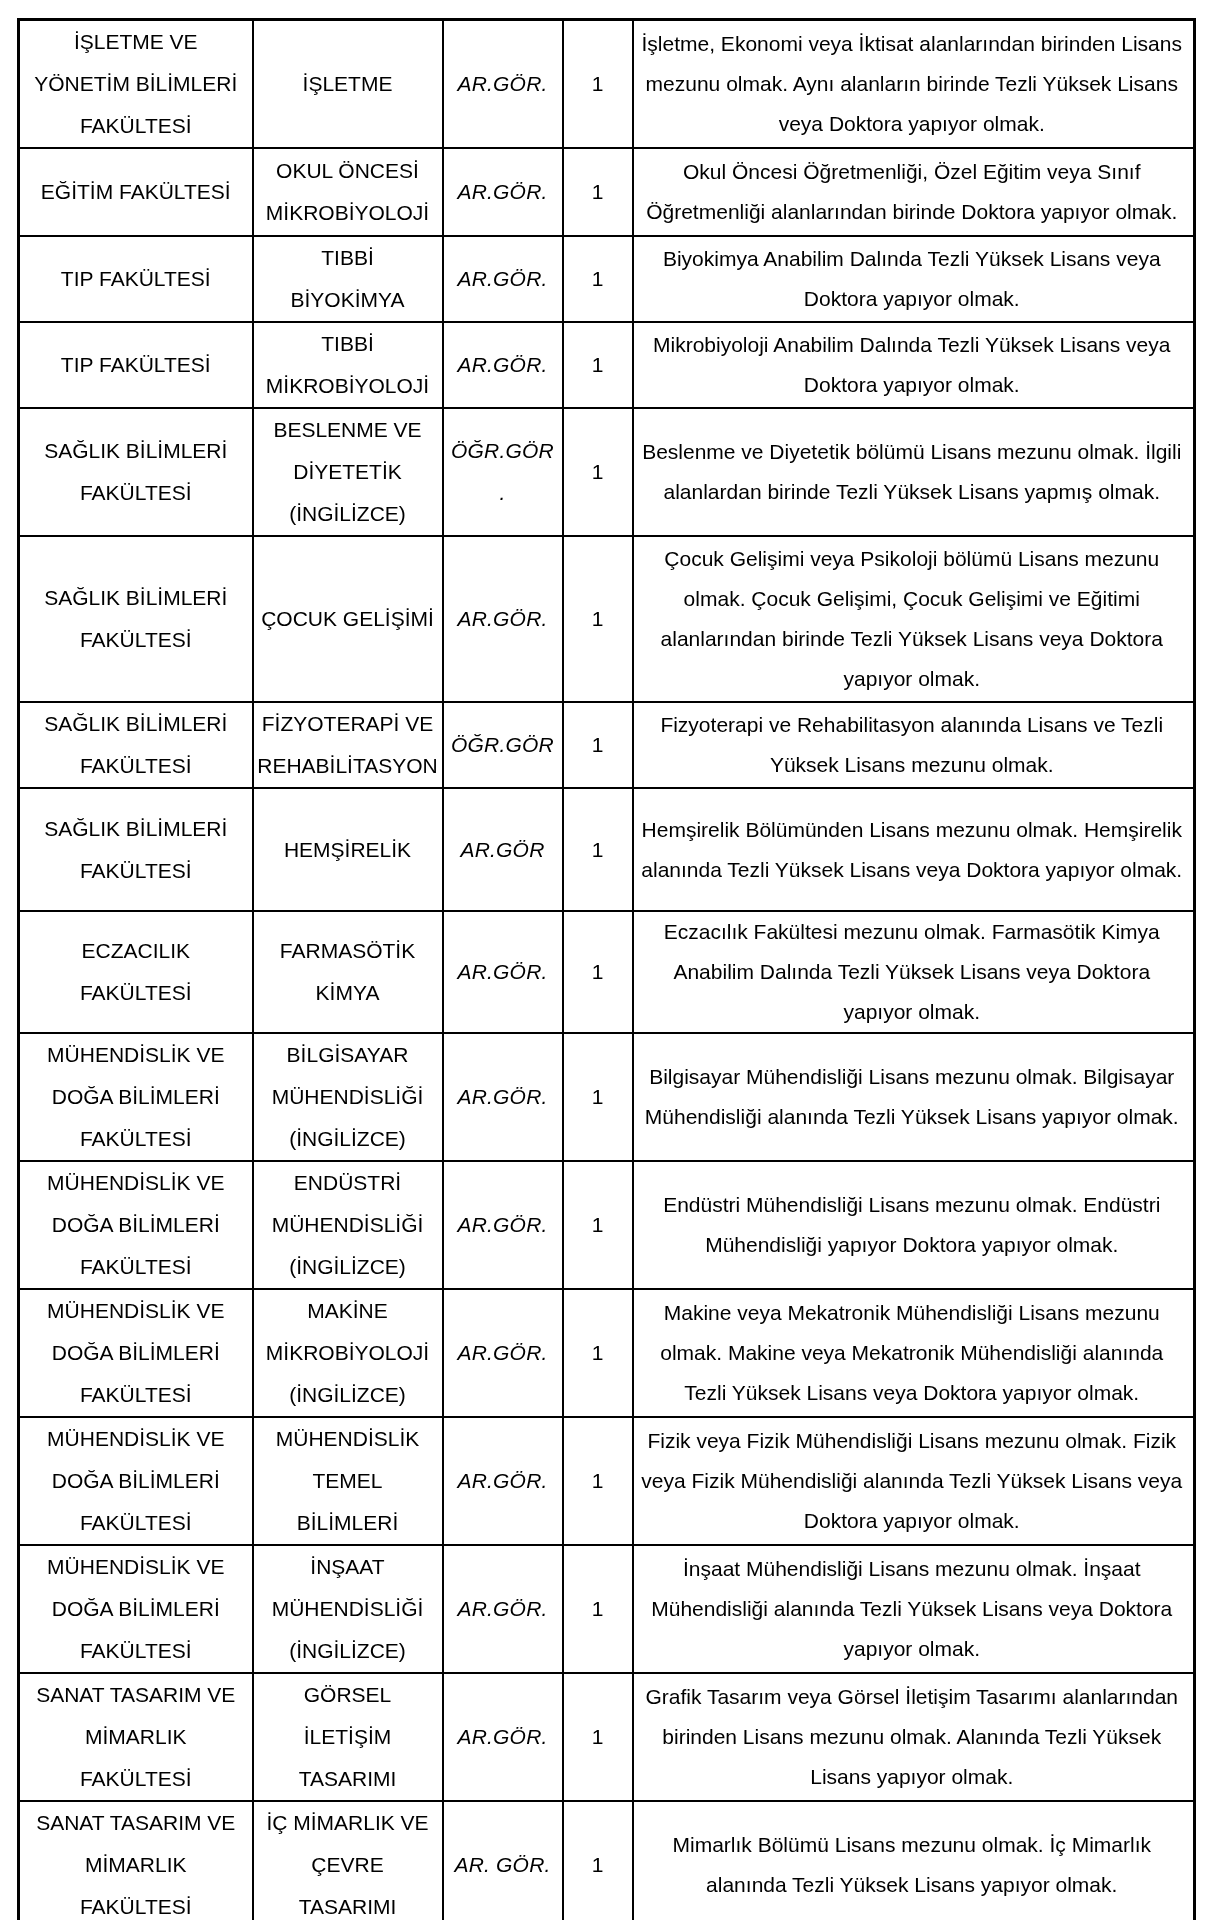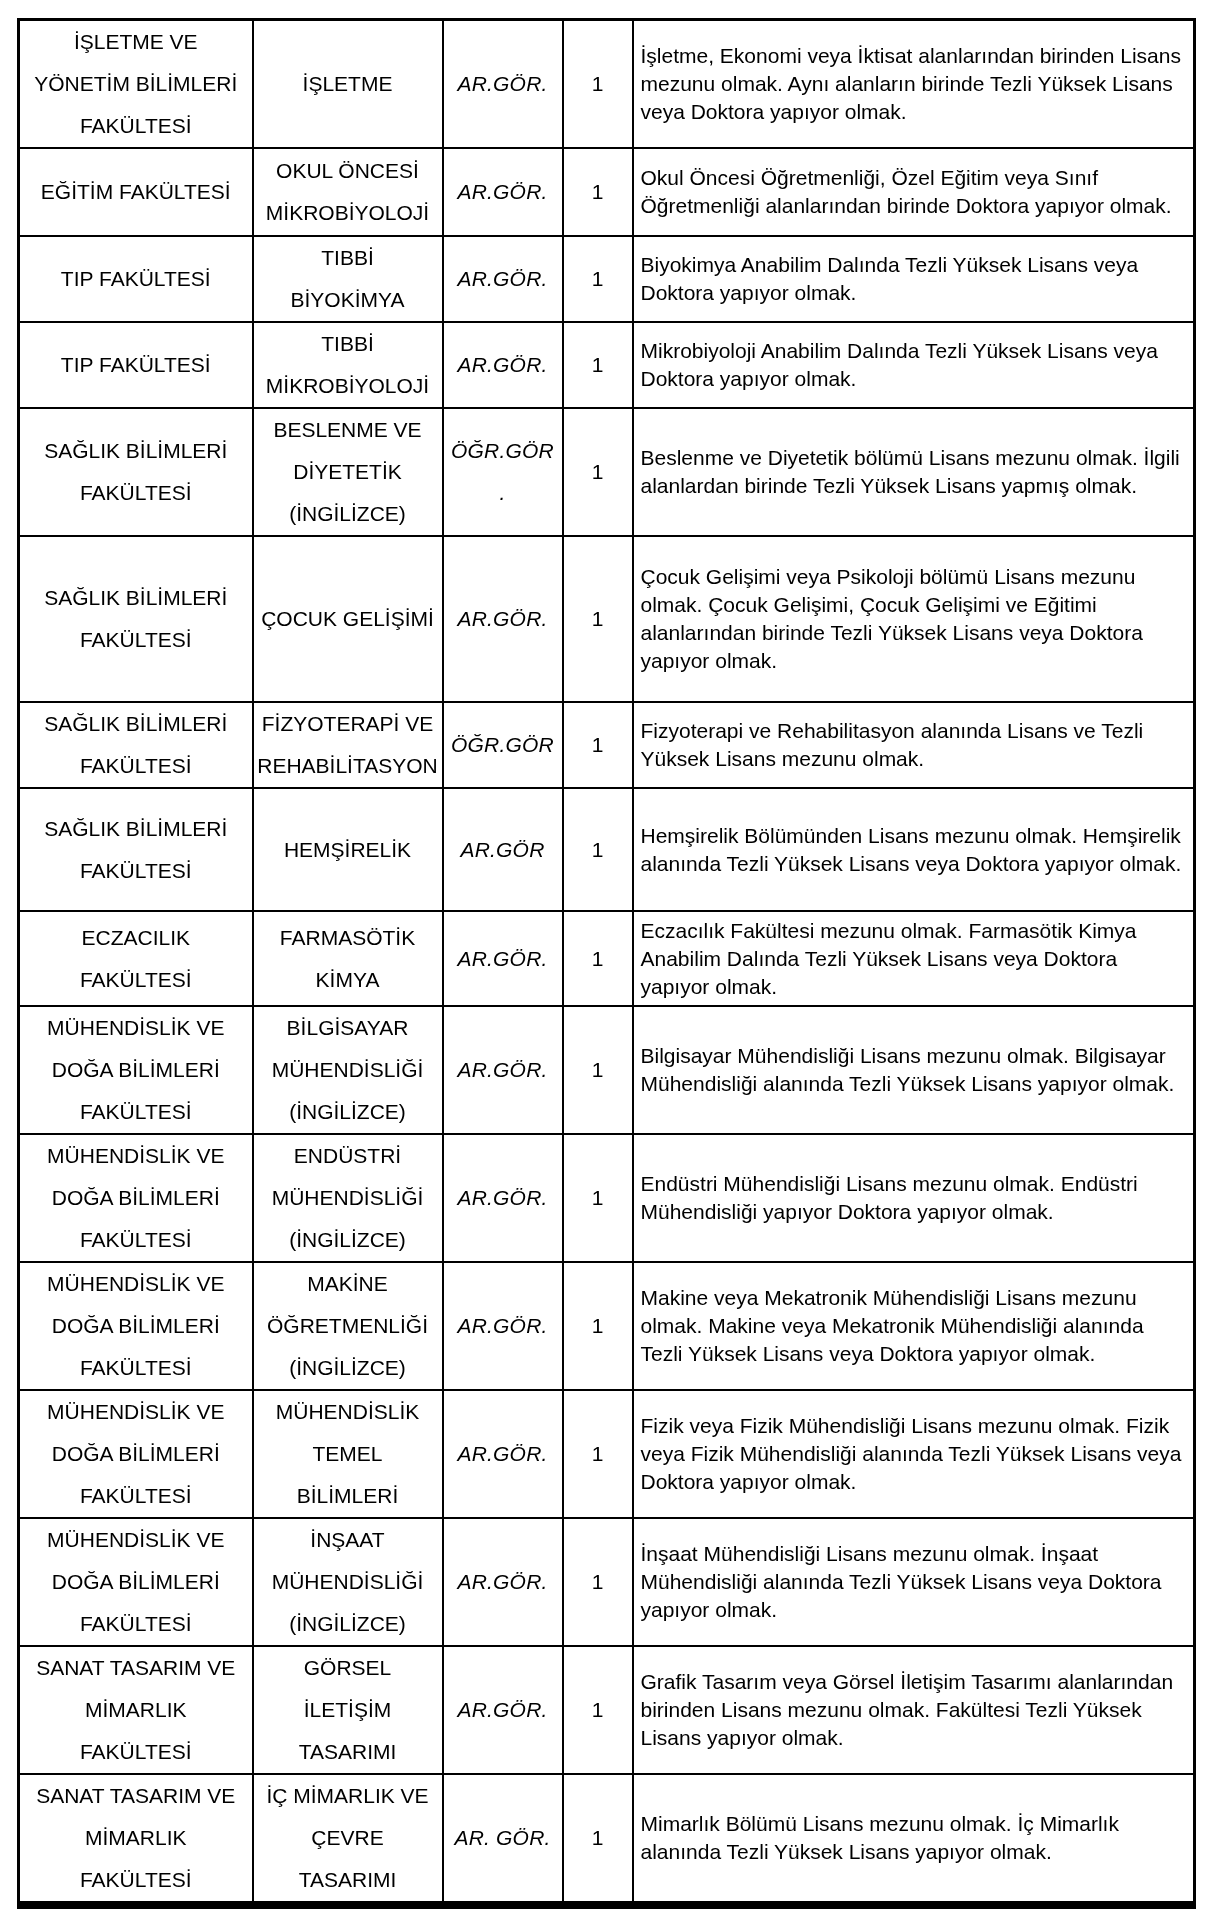--- a/index.html
+++ b/index.html
@@ -33,23 +33,23 @@
     border: 2px solid #000;
     font-size: 21px;
     line-height: 42px;
     text-align: center;
     vertical-align: middle;
     white-space: pre-line;
     padding: 0 3px;
     overflow: hidden;
   }
   table.vacancy td.req {
-    text-align: left;
+    text-align: center;
     white-space: normal;
-    line-height: 28px;
+    line-height: 40px;
     padding: 0 10px 0 7px;
   }
   table.vacancy td.pos {
     letter-spacing: 0.2px;
     font-style: italic;
   }
   tbody tr:nth-child(1)  { height: 128px; }
   tbody tr:nth-child(2)  { height: 88px;  }
   tbody tr:nth-child(3)  { height: 80px;  }
   tbody tr:nth-child(4)  { height: 80px;  }
@@ -177,21 +177,21 @@
 (İNGİLİZCE)</td>
           <td class="pos">AR.GÖR.</td>
           <td>1</td>
           <td class="req">Endüstri Mühendisliği Lisans mezunu olmak. Endüstri Mühendisliği yapıyor Doktora yapıyor olmak.</td>
         </tr>
         <tr>
           <td>MÜHENDİSLİK VE
 DOĞA BİLİMLERİ
 FAKÜLTESİ</td>
           <td>MAKİNE
-ÖĞRETMENLİĞİ
+MİKROBİYOLOJİ
 (İNGİLİZCE)</td>
           <td class="pos">AR.GÖR.</td>
           <td>1</td>
           <td class="req">Makine veya Mekatronik Mühendisliği Lisans mezunu olmak. Makine veya Mekatronik Mühendisliği alanında Tezli Yüksek Lisans veya Doktora yapıyor olmak.</td>
         </tr>
         <tr>
           <td>MÜHENDİSLİK VE
 DOĞA BİLİMLERİ
 FAKÜLTESİ</td>
           <td>MÜHENDİSLİK
@@ -214,21 +214,21 @@
         </tr>
         <tr>
           <td>SANAT TASARIM VE
 MİMARLIK
 FAKÜLTESİ</td>
           <td>GÖRSEL
 İLETİŞİM
 TASARIMI</td>
           <td class="pos">AR.GÖR.</td>
           <td>1</td>
-          <td class="req">Grafik Tasarım veya Görsel İletişim Tasarımı alanlarından birinden Lisans mezunu olmak. Fakültesi Tezli Yüksek Lisans yapıyor olmak.</td>
+          <td class="req">Grafik Tasarım veya Görsel İletişim Tasarımı alanlarından birinden Lisans mezunu olmak. Alanında Tezli Yüksek Lisans yapıyor olmak.</td>
         </tr>
         <tr>
           <td>SANAT TASARIM VE
 MİMARLIK
 FAKÜLTESİ</td>
           <td>İÇ MİMARLIK VE
 ÇEVRE
 TASARIMI</td>
           <td class="pos">AR. GÖR.</td>
           <td>1</td>

